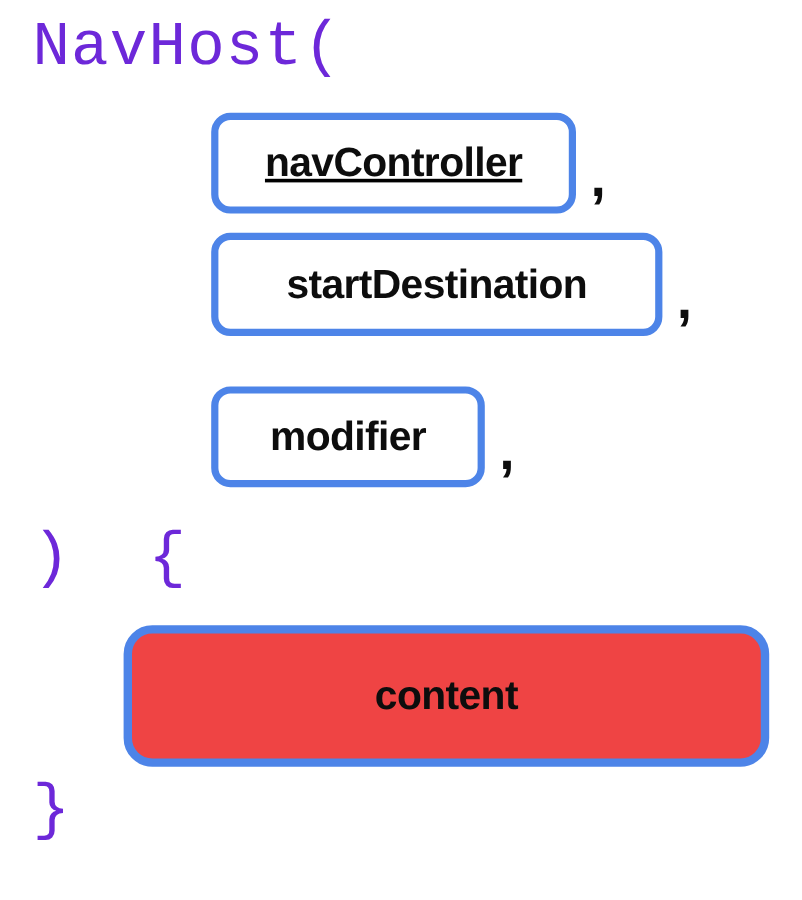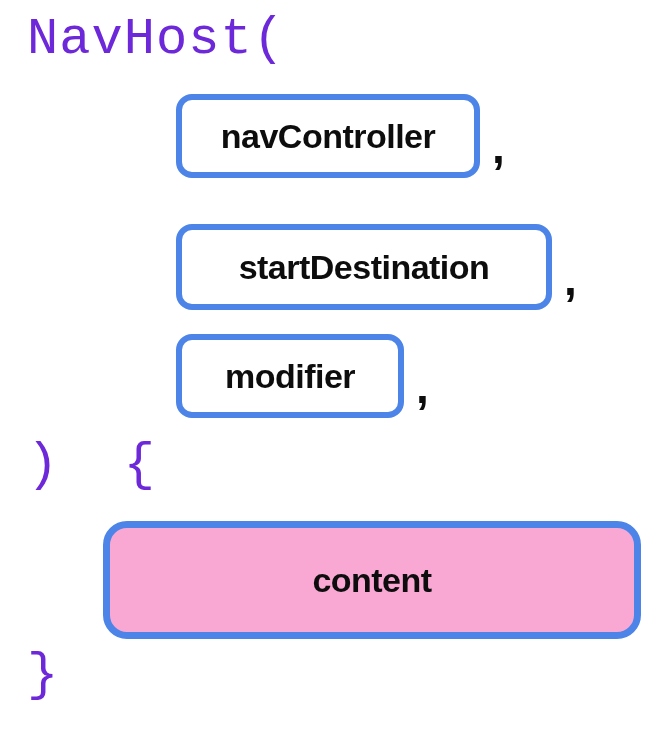--- a/index.html
+++ b/index.html
@@ -88,39 +88,39 @@
     font-size: 46px;
     color: #0d0d0d;
     line-height: 1;
     margin-left: 12px;
     align-self: flex-end;
     position: relative;
     top: -8px;
   }
 
   
-  #row-navcontroller  { left: 176px; top: 94px; }
+  #row-navcontroller  { left: 176px; top: 94px; text-decoration: underline; }
   #row-navcontroller .param-box { width: 304px; }
 
-  #row-startdestination { left: 176px; top: 224px; }
+  #row-startdestination { left: 176px; top: 194px; }
   #row-startdestination .param-box { width: 376px; height: 86px; }
 
-  #row-modifier { left: 176px; top: 334px; }
+  #row-modifier { left: 176px; top: 322px; }
   #row-modifier .param-box { width: 228px; height: 84px; }
 
   
   #content-box {
     position: absolute;
     left: 103px;
     top: 521px;
     width: 538px;
     height: 118px;
     box-sizing: border-box;
     border: 7px solid #4d84e8;
-    background: #f9a8d4;
+    background: #ef4444;
     border-radius: 24px;
     display: flex;
     align-items: center;
     justify-content: center;
   }
 
   #content-label {
     font-family: "Liberation Sans", sans-serif;
     font-weight: 700;
     font-size: 34px;

